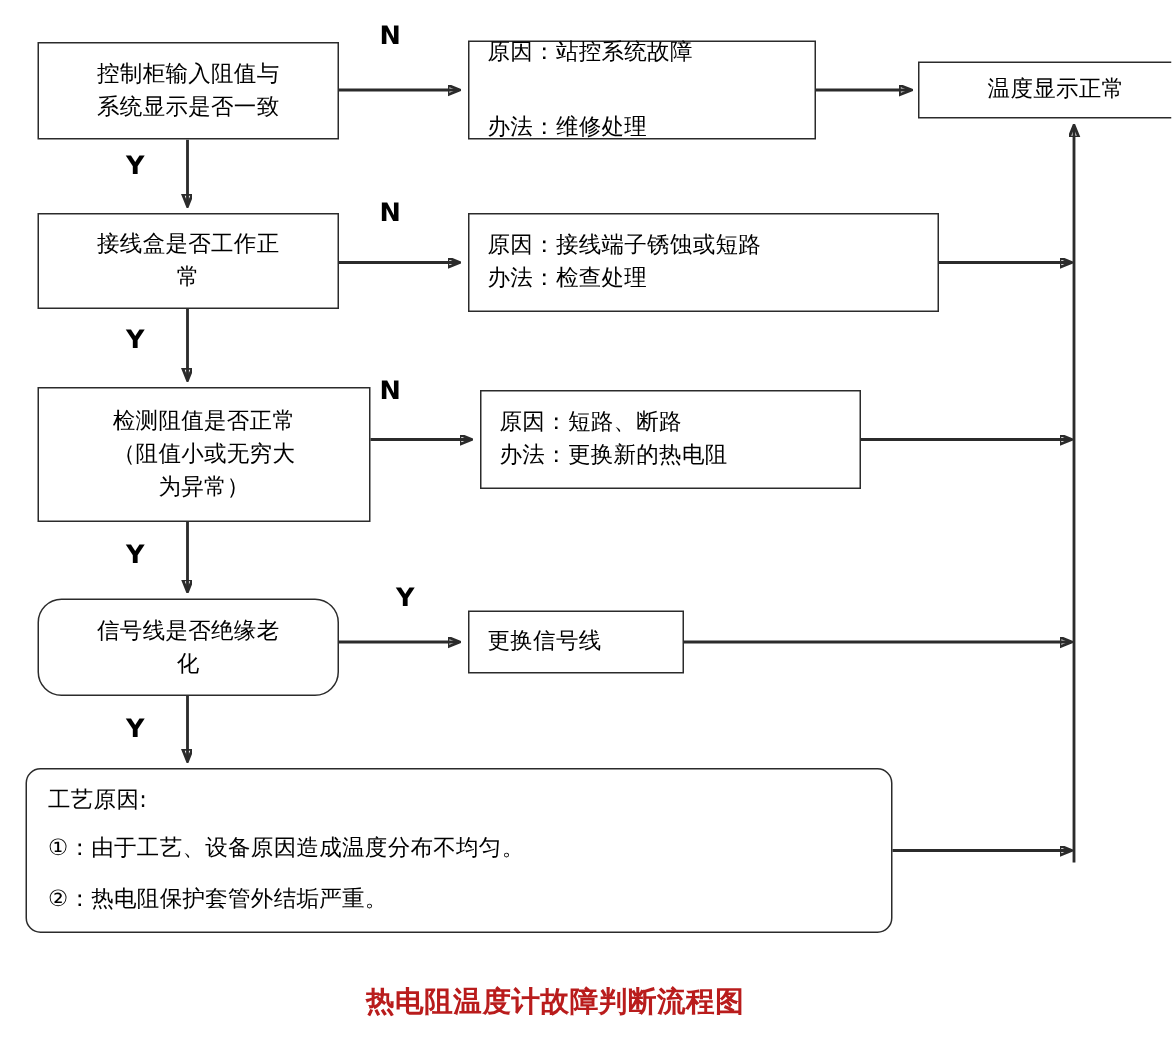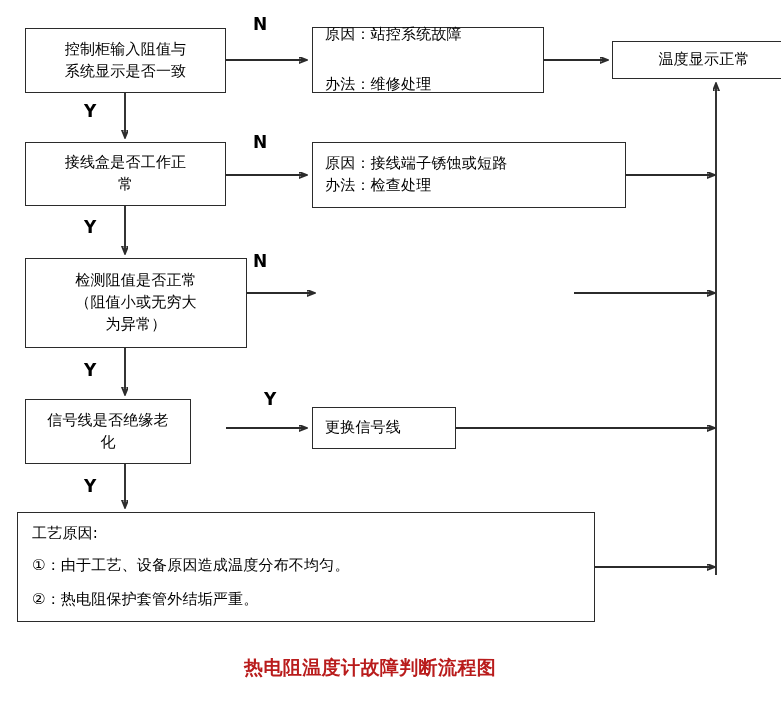--- a/index.html
+++ b/index.html
@@ -41,20 +41,21 @@
     white-space: nowrap;
   }
   .node.pad-l .line {
     padding-left: 12px;
   }
   .bigbox {
     align-items: flex-start;
     justify-content: center;
     text-align: left;
     padding: 8px 0 8px 0;
+    border-radius: 10px;
   }
   .bigbox .line {
     padding-left: 14px;
     margin: 6px 0;
   }
   .bigbox .line.head {
     margin-bottom: 4px;
   }
   .branch-label {
     position: absolute;
@@ -136,35 +137,39 @@
     <span class="line">接线盒是否工作正</span>
     <span class="line">常</span>
   </div>
 
   <div class="node" style="left:25px; top:258px; width:222px; height:90px;">
     <span class="line">检测阻值是否正常</span>
     <span class="line">（阻值小或无穷大</span>
     <span class="line">为异常）</span>
   </div>
 
-  <div class="node" style="left:25px; top:399px; width:166px; height:65px;">
+  <div class="node" style="left:25px; top:399px; width:201px; height:65px;border-radius:16px;">
     <span class="line">信号线是否绝缘老</span>
     <span class="line">化</span>
   </div>
 
   <div class="node left-align pad-l" style="left:312px; top:27px; width:232px; height:66px;gap:28px;">
     <span class="line">原因：站控系统故障</span>
     <span class="line">办法：维修处理</span>
   </div>
 
   <div class="node left-align pad-l" style="left:312px; top:142px; width:314px; height:66px;">
     <span class="line">原因：接线端子锈蚀或短路</span>
     <span class="line">办法：检查处理</span>
   </div>
 
+  <div class="node left-align pad-l" style="left:320px; top:260px; width:254px; height:66px;">
+    <span class="line">原因：短路、断路</span>
+    <span class="line">办法：更换新的热电阻</span>
+  </div>
 
   <div class="node left-align pad-l" style="left:312px; top:407px; width:144px; height:42px;">
     <span class="line">更换信号线</span>
   </div>
 
   <div class="node" style="left:612px; top:41px; width:184px; height:38px;">
     <span class="line">温度显示正常</span>
   </div>
 
   <div class="node bigbox" style="left:17px; top:512px; width:578px; height:110px;">

